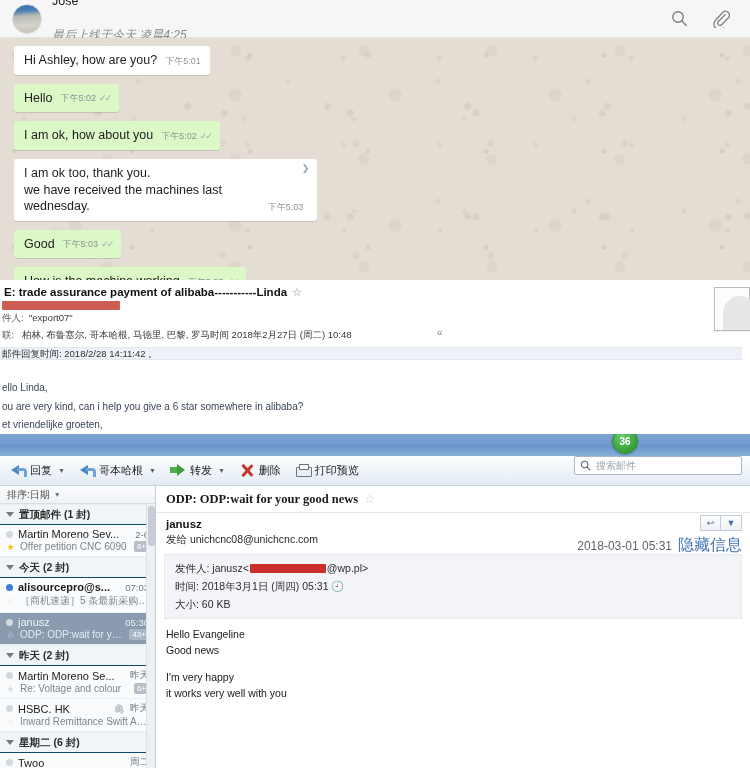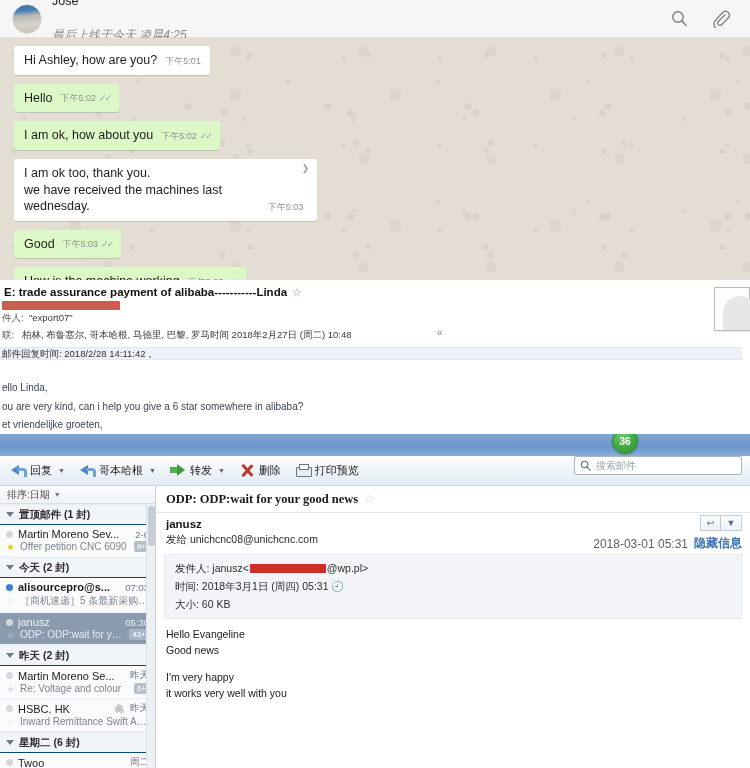--- a/index.html
+++ b/index.html
@@ -211,21 +211,21 @@
   .rd-subject {
     padding: 6px 10px 5px 10px; font-size: 12.5px; font-weight: bold; color: #1a1a1a;
     border-bottom: 1px solid #e3e8ee; display: flex; align-items: center; gap: 6px; font-family: Liberation Serif, serif;
   }
   .rd-subject .st { color: #c9ced4; font-weight: normal; font-size: 12px; }
   .rd-head { position: relative; padding: 5px 10px 3px 10px; }
   .rd-sender { font-size: 11.5px; font-weight: bold; color: #151515; }
   .rd-to { font-size: 10.5px; color: #2a2a2a; margin-top: 3px; }
   .rd-right { position: absolute; right: 8px; top: 22px; display: flex; align-items: center; gap: 6px; }
   .rd-date { font-size: 12px; color: #5b636c; }
-  .rd-hide { font-size: 12px; color: #3f72b5; font-weight: bold; }
+  .rd-hide { font-size: 16px; color: #3f72b5; }
   .rd-actions { position: absolute; right: 8px; top: 2px; display: flex; }
   .rd-abtn {
     width: 21px; height: 16px; border: 1px solid #c4ccd5; background: linear-gradient(180deg,#fdfdfe,#eef1f5);
     display: flex; align-items: center; justify-content: center; font-size: 9px; color: #4b6f9c;
   }
   .rd-abtn + .rd-abtn { border-left: none; }
   .rd-details {
     margin: 4px 8px 0 8px; background: #f2f4f7; border: 1px solid #e6eaf0;
     padding: 4px 10px 5px 10px;
   }

